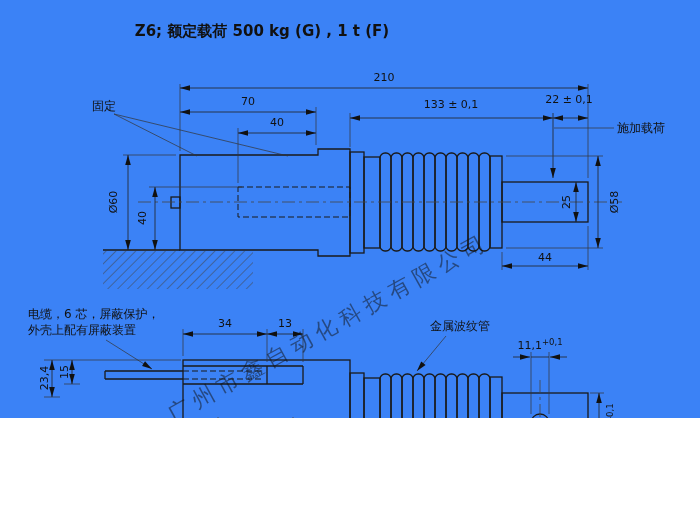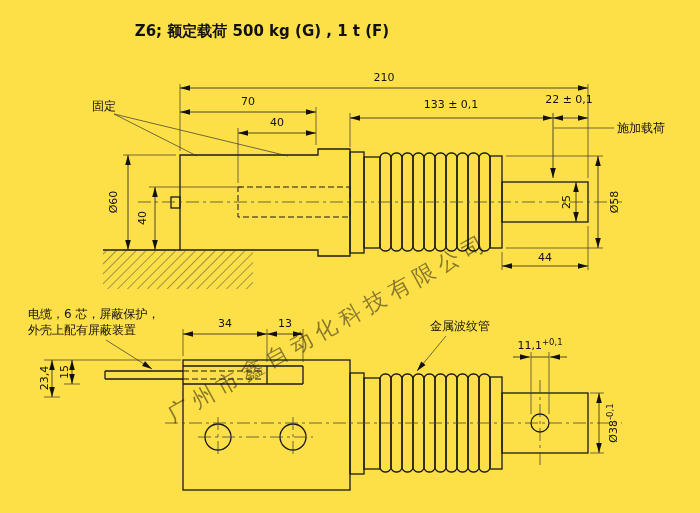--- a/index.html
+++ b/index.html
@@ -1,16 +1,16 @@
 <!DOCTYPE html>
 <html><head>
 <meta charset="utf-8">
 <style>
   html,body{margin:0;padding:0;background:#ffffff;}
-  .canvas{position:relative;width:700px;height:513px;background:#fde047;overflow:hidden;
+  .canvas{position:relative;width:700px;height:418px;background:#3b82f6;overflow:hidden;
           font-family:"DejaVu Sans","Liberation Sans",sans-serif;}
   svg{display:block;}
   svg text{fill:#111;font-family:"DejaVu Sans","Liberation Sans",sans-serif;}
   .obj{stroke:#1a1a1a;stroke-width:1.3;fill:none;}
   .dim{stroke:#222;stroke-width:0.8;fill:none;}
   .ext{stroke:#333;stroke-width:0.7;fill:none;}
   .cl{stroke:#444;stroke-width:0.8;fill:none;stroke-dasharray:13 4 3 4;}
   .hid{stroke:#1a1a1a;stroke-width:1;fill:none;stroke-dasharray:6 3;}
   .dtxt{font-size:11px;}
   .ltxt{font-size:12px;}

